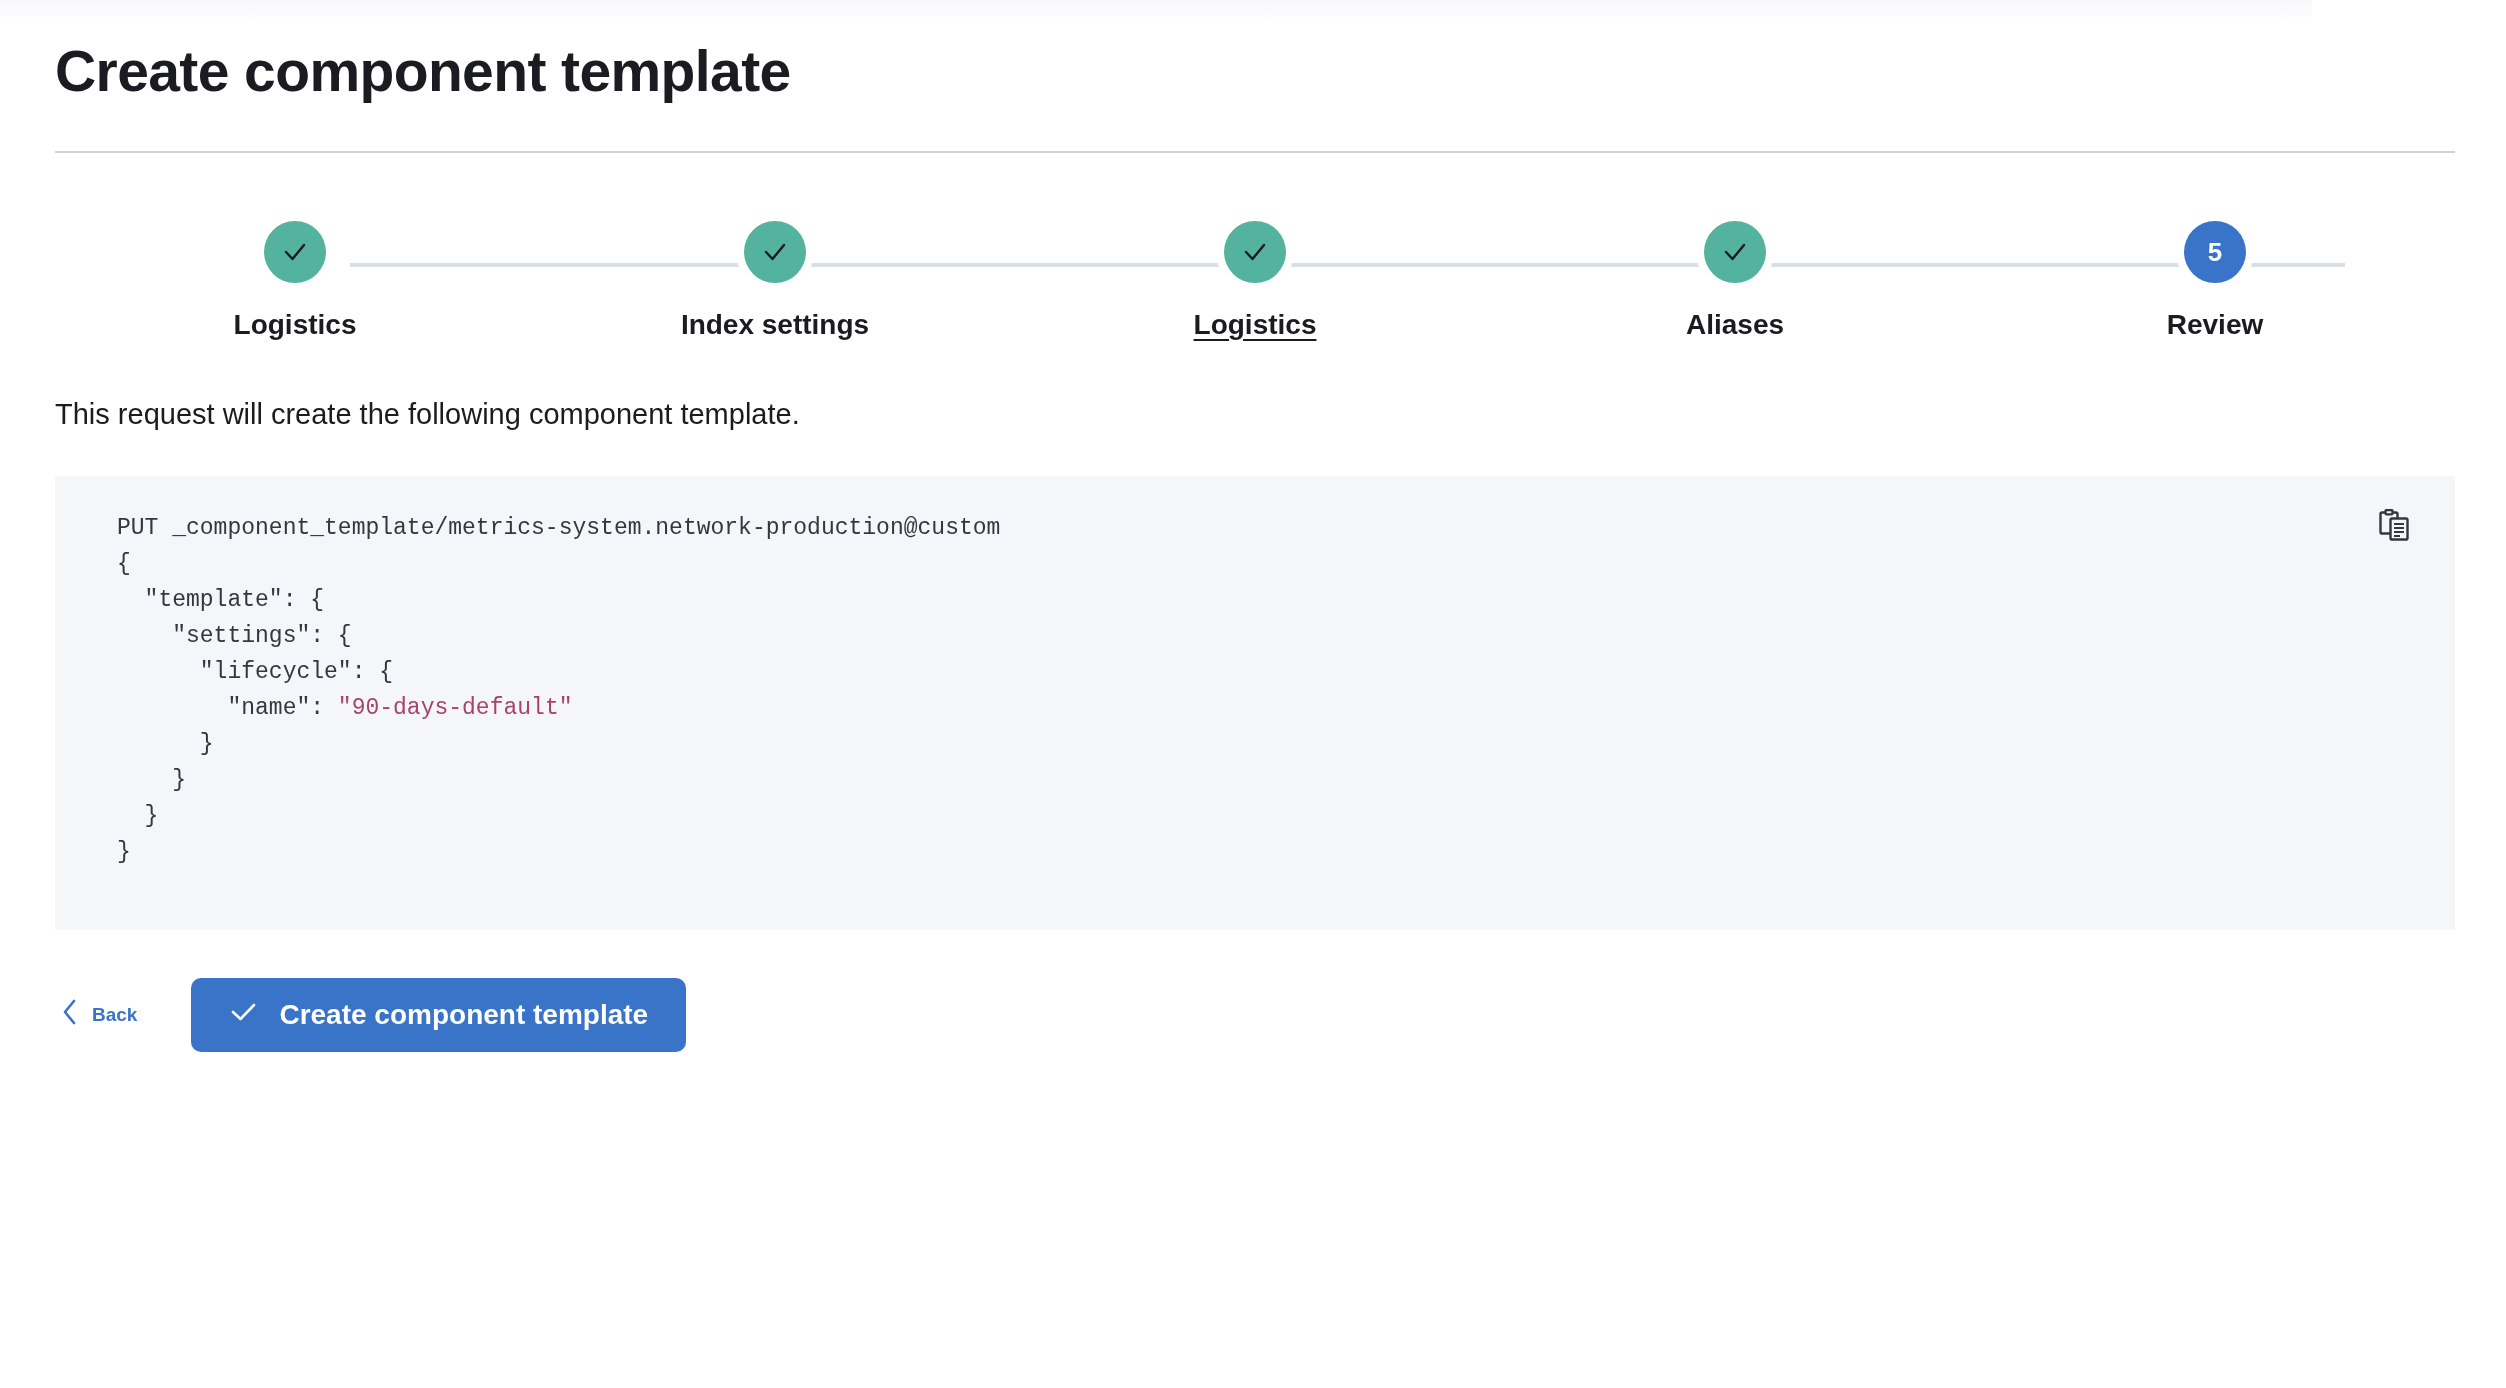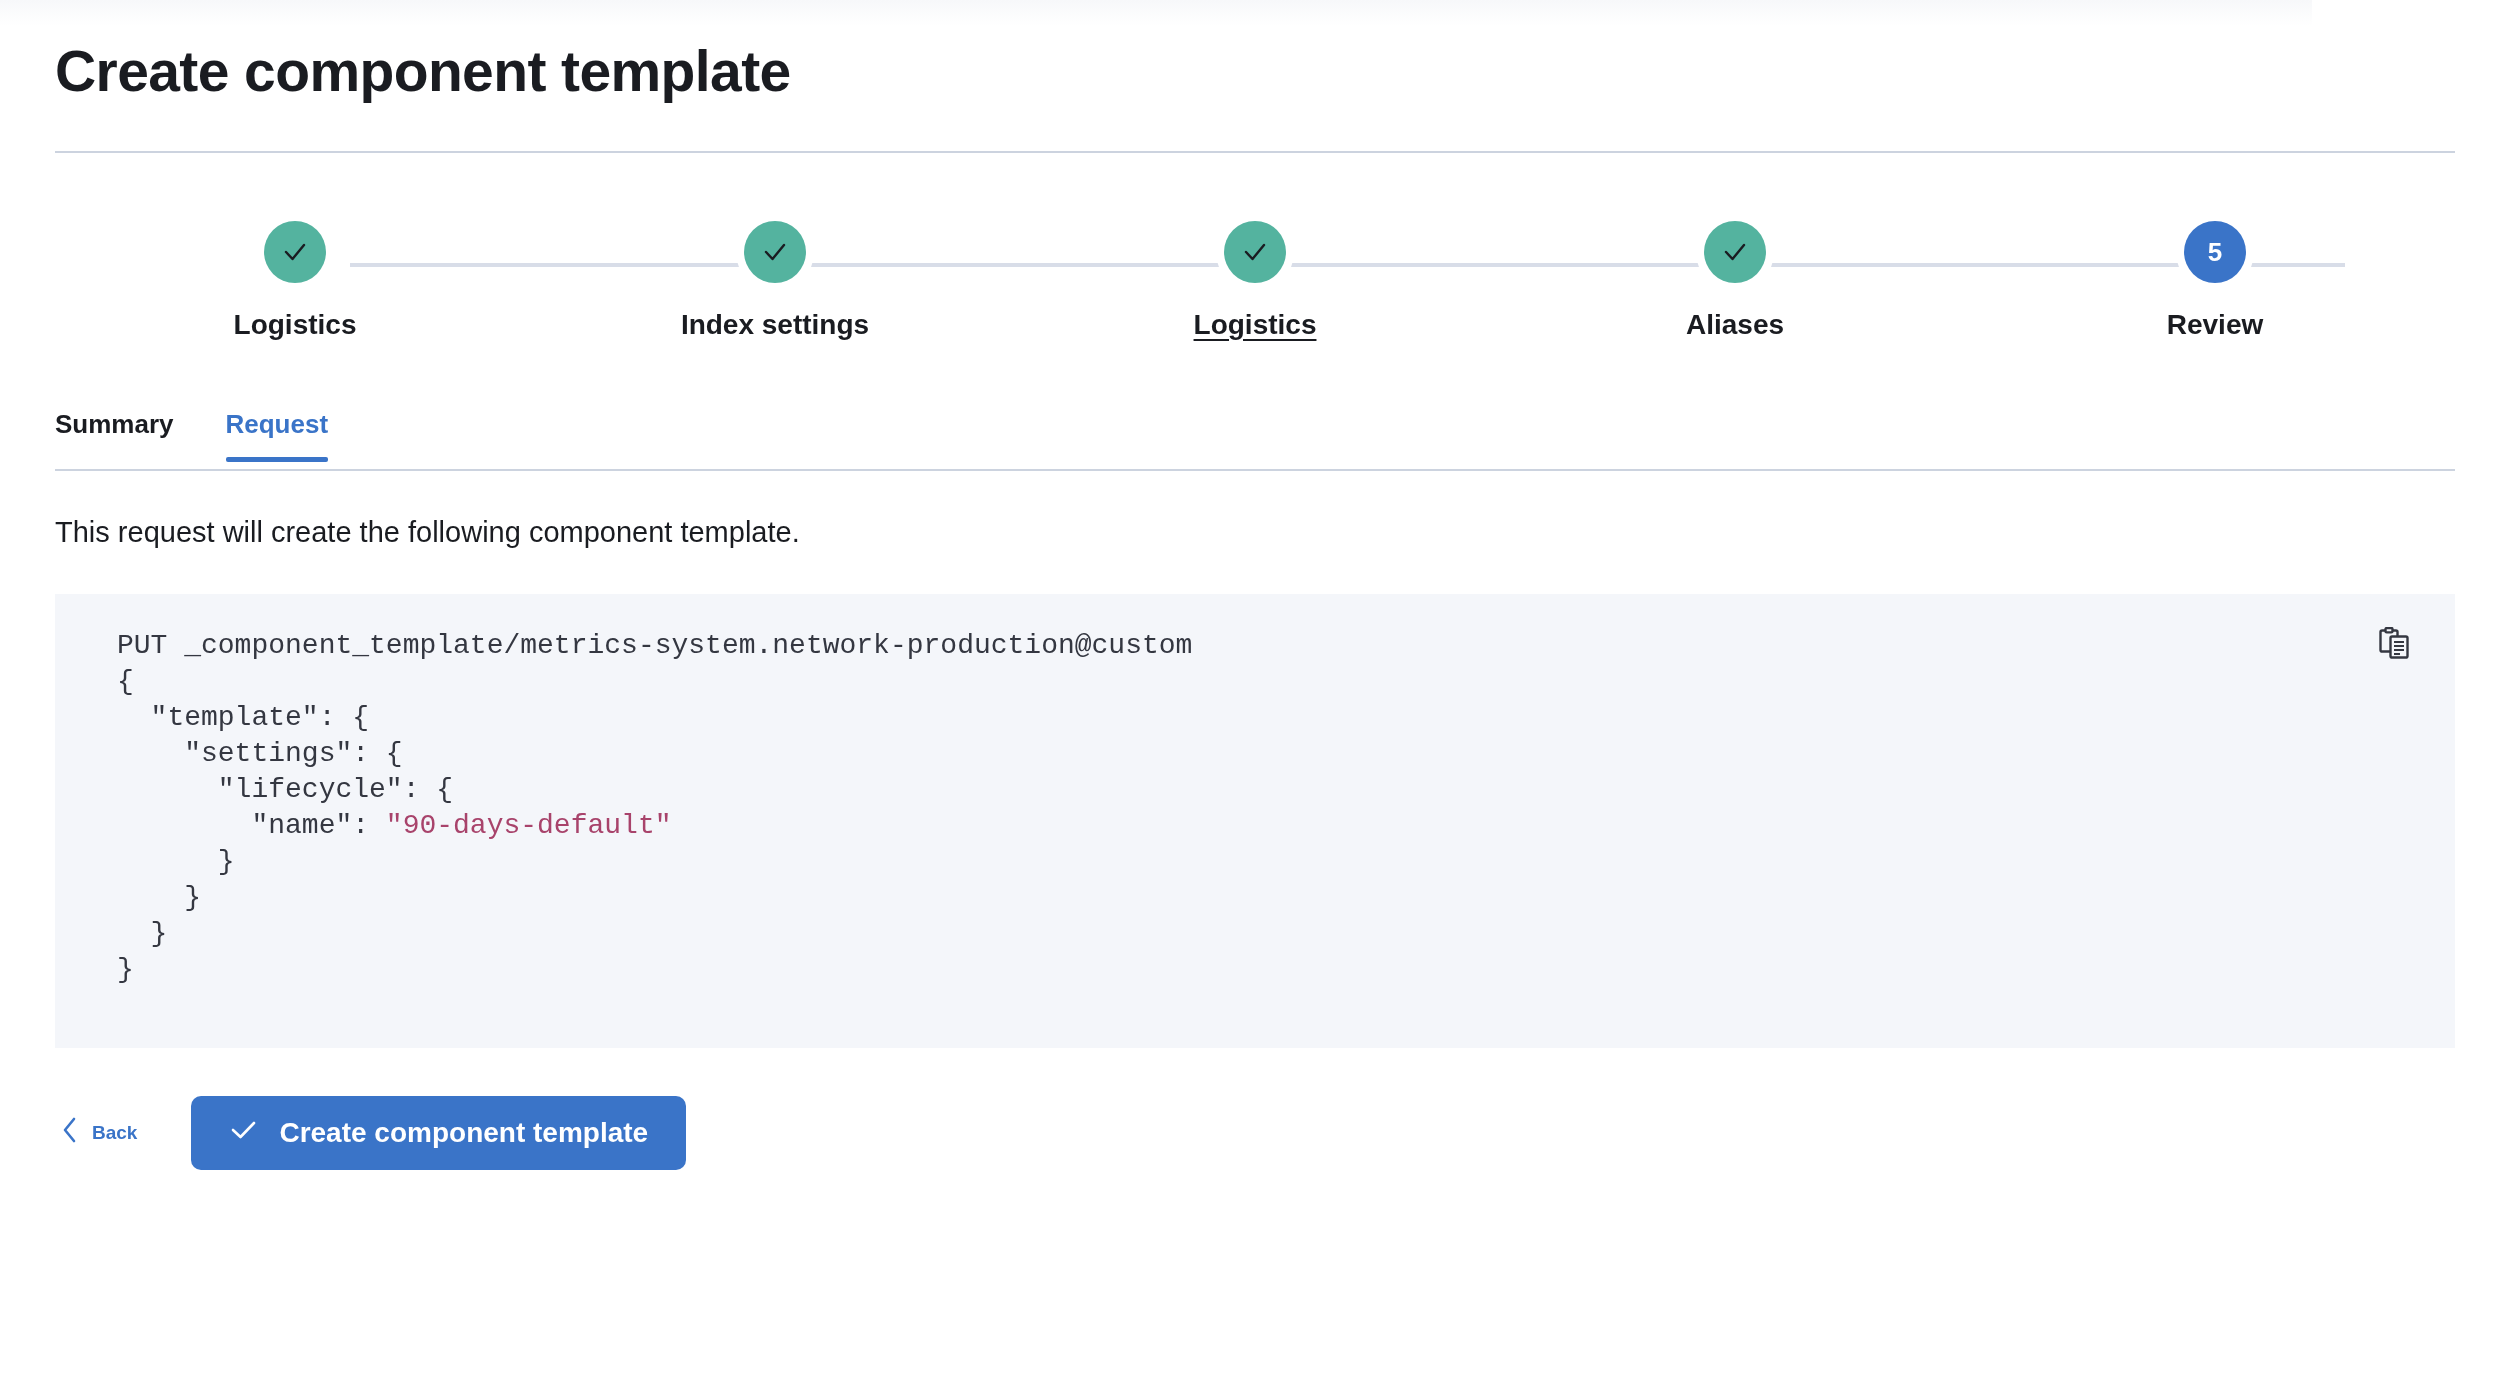--- a/index.html
+++ b/index.html
@@ -158,21 +158,21 @@
   .code-wrap {
     position: relative;
     margin-top: 42px;
     background: #f4f6fa;
     width: 2400px;
     min-height: 454px;
     padding: 34px 40px 40px 40px;
   }
   .code-block {
     font-family: "Liberation Mono", "DejaVu Sans Mono", monospace;
-    font-size: 28px;
+    font-size: 23px;
     line-height: 36px;
     color: #343741;
     white-space: pre;
     margin: 0;
     padding-left: 22px;
   }
   .code-block .str { color: #a8436b; }
   .copy-btn {
     position: absolute;
     top: 26px;
@@ -278,27 +278,20 @@
           <div class="step">
             <div class="step-circle current">
               <span class="num">5</span>
             </div>
             <div class="step-label">Review</div>
           </div>
         </div>
     </div>
 
 
-    <div class="tabs">
-      <div class="tab-strip" id="tabs-container">
-          <button class="tab">Summary</button>
-          <button class="tab active">Request</button>
-        </div>
-      <div class="tabs-rule"></div>
-    </div>
 
     <p class="description">This request will create the following component template.</p>
 
     <div class="code-wrap">
       <pre class="code-block" id="code-block">PUT _component_template/metrics-system.network-production@custom
 {
   "template": {
     "settings": {
       "lifecycle": {
         "name": <span class="str">"90-days-default"</span>

